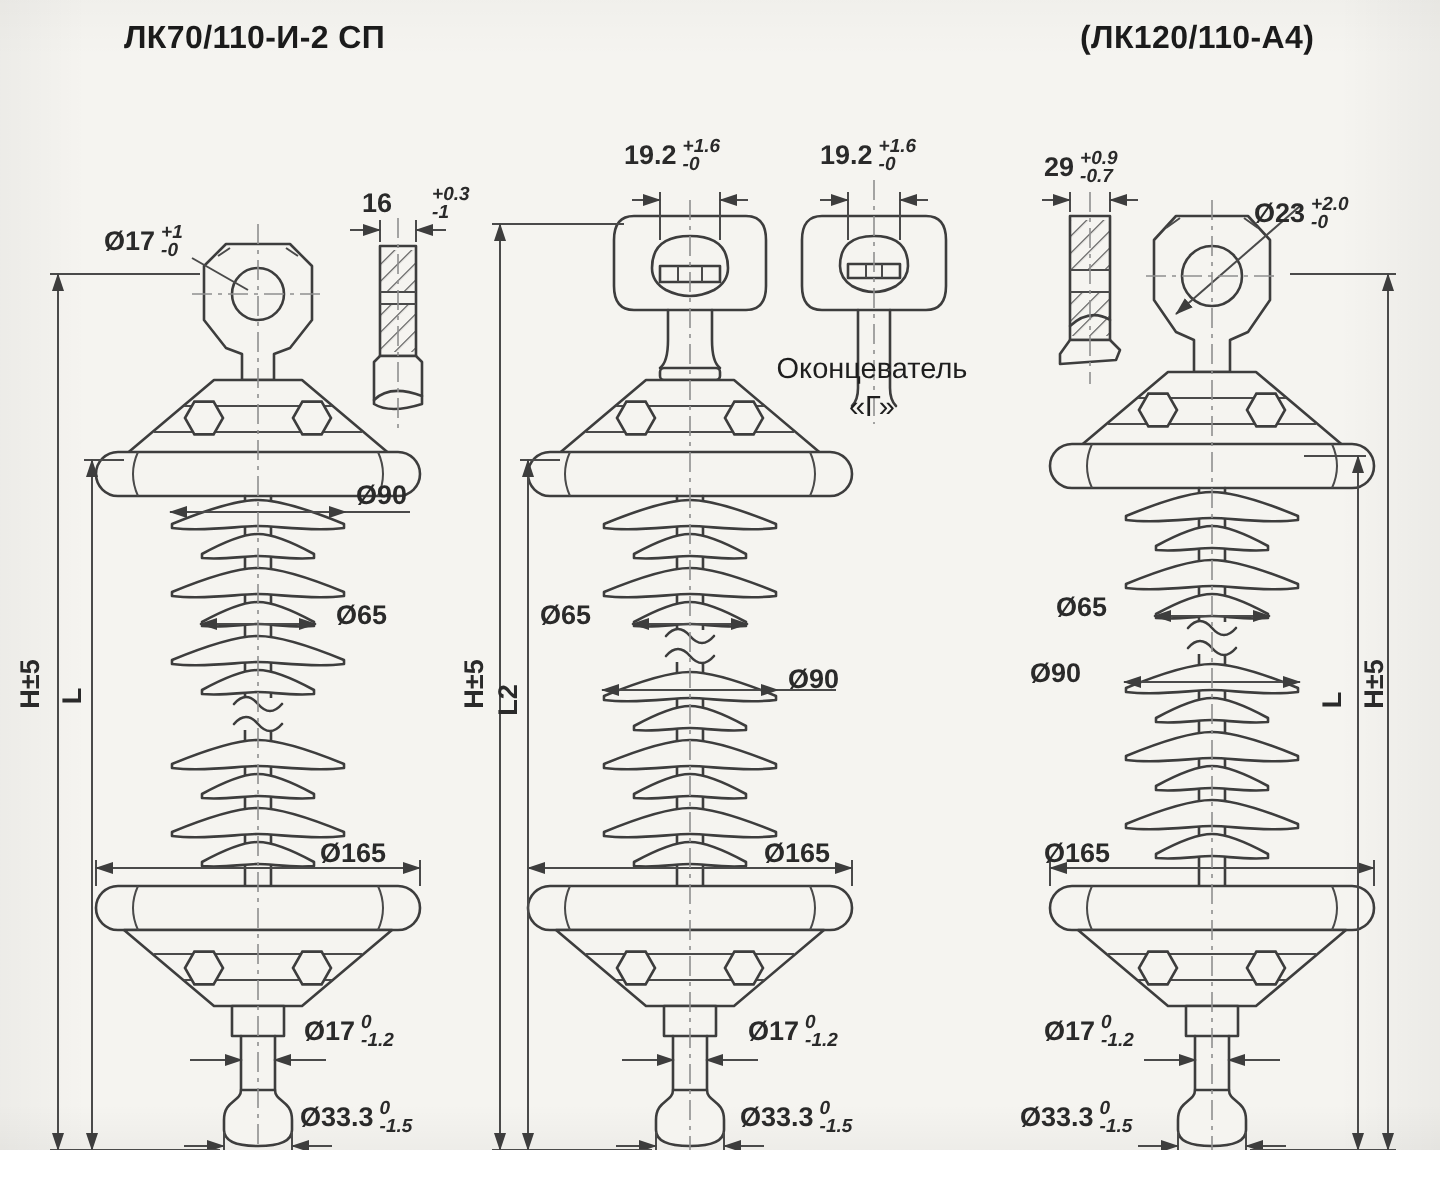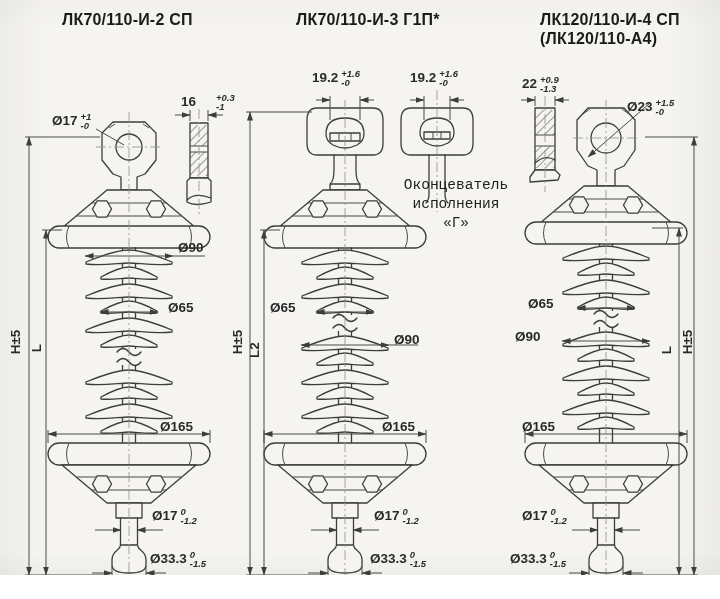--- a/index.html
+++ b/index.html
@@ -285,24 +285,22 @@
       </g>
       <line class="cline" x1="606" y1="100" x2="606" y2="584"></line>
       <line class="cline" x1="573" y1="138" x2="640" y2="138"></line>
     </g>
   </svg>
 
   <div class="title" style="left:62px;top:10px;">
     <span>ЛК70/110-И-2 СП</span>
   </div>
   <div class="title" style="left:296px;top:10px;">
-    <span>ЛК70/110-И-3 Г1П*</span>
   </div>
   <div class="title" style="left:540px;top:10px;">
-    <span>ЛК120/110-И-4 СП</span>
     <span>(ЛК120/110-А4)</span>
   </div>
 
   <div class="dim" style="left:52px;top:113px;">
     <span>Ø17</span>
     <span class="tol">
         <i>+1</i>
         <i>-0</i>
       </span>
   </div>
@@ -346,23 +344,22 @@
         <i>-0</i>
       </span>
   </div>
   <div class="dim" style="left:410px;top:70px;">
     <span>19.2</span>
     <span class="tol">
         <i>+1.6</i>
         <i>-0</i>
       </span>
   </div>
-  <div class="note" style="left:394px;top:176px;width:124px;font-family:Liberation Mono, monospace;">
+  <div class="note" style="left:374px;top:176px;width:124px;">
     <span>Оконцеватель</span>
-    <span>исполнения</span>
     <span>«Г»</span>
   </div>
   <div class="dim" style="left:270px;top:300px;">
     <span>Ø65</span>
   </div>
   <div class="dim" style="left:394px;top:332px;">
     <span>Ø90</span>
   </div>
   <div class="dim" style="left:382px;top:419px;">
     <span>Ø165</span>
@@ -378,30 +375,30 @@
     <span>Ø33.3</span>
     <span class="tol">
         <i>0</i>
         <i>-1.5</i>
       </span>
   </div>
   <div class="vlabel" style="left:237px;top:342px;">H±5</div>
   <div class="vlabel" style="left:254px;top:350px;">L2</div>
 
   <div class="dim" style="left:522px;top:76px;">
-    <span>22</span>
+    <span>29</span>
     <span class="tol">
         <i>+0.9</i>
-        <i>-1.3</i>
+        <i>-0.7</i>
       </span>
   </div>
   <div class="dim" style="left:627px;top:78px;margin-top:21px;">
     <span>Ø23</span>
     <span class="tol">
-        <i>+1.5</i>
+        <i>+2.0</i>
         <i>-0</i>
       </span>
   </div>
   <div class="dim" style="left:528px;top:296px;">
     <span>Ø65</span>
   </div>
   <div class="dim" style="left:515px;top:329px;">
     <span>Ø90</span>
   </div>
   <div class="dim" style="left:522px;top:419px;">

